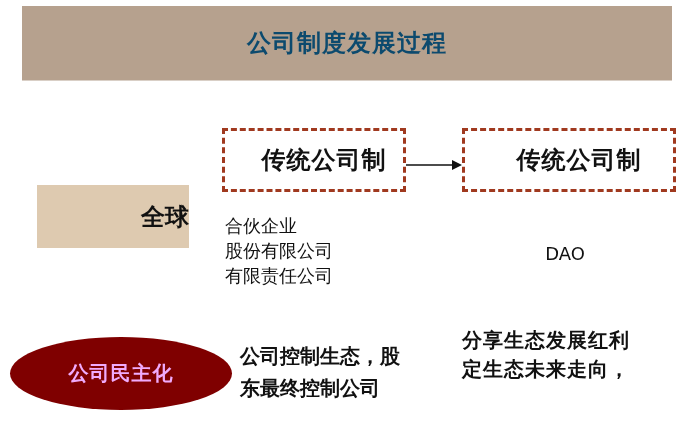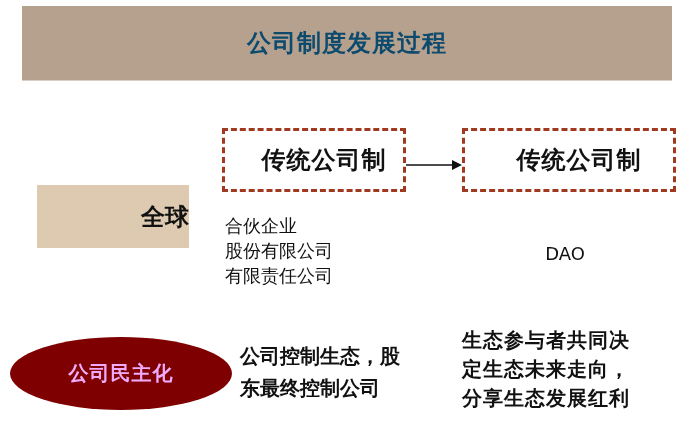--- a/index.html
+++ b/index.html
@@ -62,16 +62,15 @@
 <div class="abs ellipse">
   <span class="ellipse-label">公司民主化</span>
 </div>
 
 <div class="abs desc-mid">
   <div>公司控制生态，股</div>
   <div>东最终控制公司</div>
 </div>
 
 <div class="abs desc-right">
-  <div>生态参与者共同决</div>
+  <div>分享生态发展红利</div>
   <div>定生态未来走向，</div>
-  <div>分享生态发展红利</div>
 </div>
 
 </body></html>

